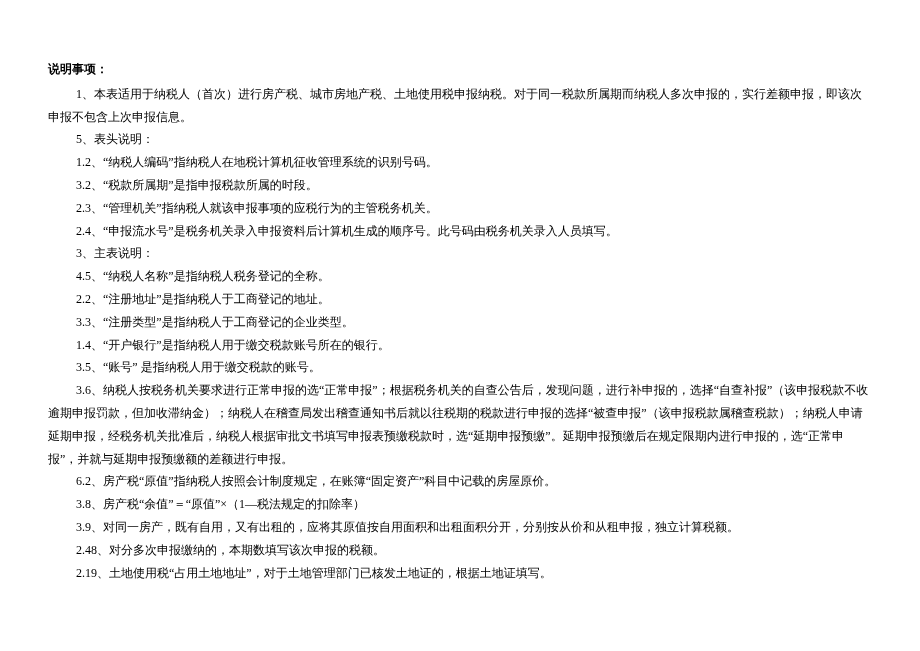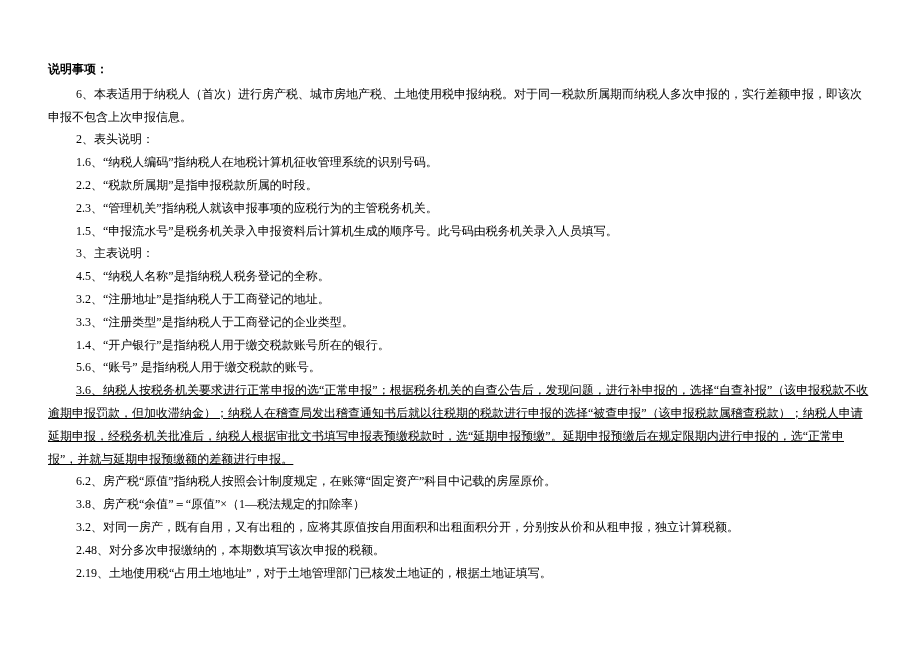--- a/index.html
+++ b/index.html
@@ -25,39 +25,38 @@
       margin-bottom: 0;
     }
     .item-wrap {
       text-indent: 0;
       padding-left: 0;
       margin-bottom: 0;
     }
     .item-wrap .first-line {
       text-indent: 28px;
       display: block;
-      text-decoration: underline;
     }
   </style>
 </head>
 <body>
 
 <div class="heading">说明事项：</div>
-<div class="item">6、本表适用于纳税人（首次）进行房产税、城市房地产税、土地使用税申报纳税。对于同一税款所属期而纳税人多次申报的，实行差额申报，即该次申报不包含上次申报信息。</div>
-<div class="item">2、表头说明：</div>
-<div class="item">1.6、“纳税人编码”指纳税人在地税计算机征收管理系统的识别号码。</div>
-<div class="item">2.2、“税款所属期”是指申报税款所属的时段。</div>
+<div class="item">1、本表适用于纳税人（首次）进行房产税、城市房地产税、土地使用税申报纳税。对于同一税款所属期而纳税人多次申报的，实行差额申报，即该次申报不包含上次申报信息。</div>
+<div class="item">5、表头说明：</div>
+<div class="item">1.2、“纳税人编码”指纳税人在地税计算机征收管理系统的识别号码。</div>
+<div class="item">3.2、“税款所属期”是指申报税款所属的时段。</div>
 <div class="item">2.3、“管理机关”指纳税人就该申报事项的应税行为的主管税务机关。</div>
-<div class="item">1.5、“申报流水号”是税务机关录入申报资料后计算机生成的顺序号。此号码由税务机关录入人员填写。</div>
+<div class="item">2.4、“申报流水号”是税务机关录入申报资料后计算机生成的顺序号。此号码由税务机关录入人员填写。</div>
 <div class="item">3、主表说明：</div>
 <div class="item">4.5、“纳税人名称”是指纳税人税务登记的全称。</div>
-<div class="item">3.2、“注册地址”是指纳税人于工商登记的地址。</div>
+<div class="item">2.2、“注册地址”是指纳税人于工商登记的地址。</div>
 <div class="item">3.3、“注册类型”是指纳税人于工商登记的企业类型。</div>
 <div class="item">1.4、“开户银行”是指纳税人用于缴交税款账号所在的银行。</div>
-<div class="item">5.6、“账号” 是指纳税人用于缴交税款的账号。</div>
+<div class="item">3.5、“账号” 是指纳税人用于缴交税款的账号。</div>
 <div class="item-wrap">
     <span class="first-line">3.6、纳税人按税务机关要求进行正常申报的选“正常申报”；根据税务机关的自查公告后，发现问题，进行补申报的，选择“自查补报”（该申报税款不收逾期申报罚款，但加收滞纳金）；纳税人在稽查局发出稽查通知书后就以往税期的税款进行申报的选择“被查申报”（该申报税款属稽查税款）；纳税人申请延期申报，经税务机关批准后，纳税人根据审批文书填写申报表预缴税款时，选“延期申报预缴”。延期申报预缴后在规定限期内进行申报的，选“正常申报”，并就与延期申报预缴额的差额进行申报。</span>
   </div>
 <div class="item">6.2、房产税“原值”指纳税人按照会计制度规定，在账簿“固定资产”科目中记载的房屋原价。</div>
 <div class="item">3.8、房产税“余值”＝“原值”×（1—税法规定的扣除率）</div>
-<div class="item">3.2、对同一房产，既有自用，又有出租的，应将其原值按自用面积和出租面积分开，分别按从价和从租申报，独立计算税额。</div>
+<div class="item">3.9、对同一房产，既有自用，又有出租的，应将其原值按自用面积和出租面积分开，分别按从价和从租申报，独立计算税额。</div>
 <div class="item">2.48、对分多次申报缴纳的，本期数填写该次申报的税额。</div>
 <div class="item">2.19、土地使用税“占用土地地址”，对于土地管理部门已核发土地证的，根据土地证填写。</div>
 
 </body></html>

